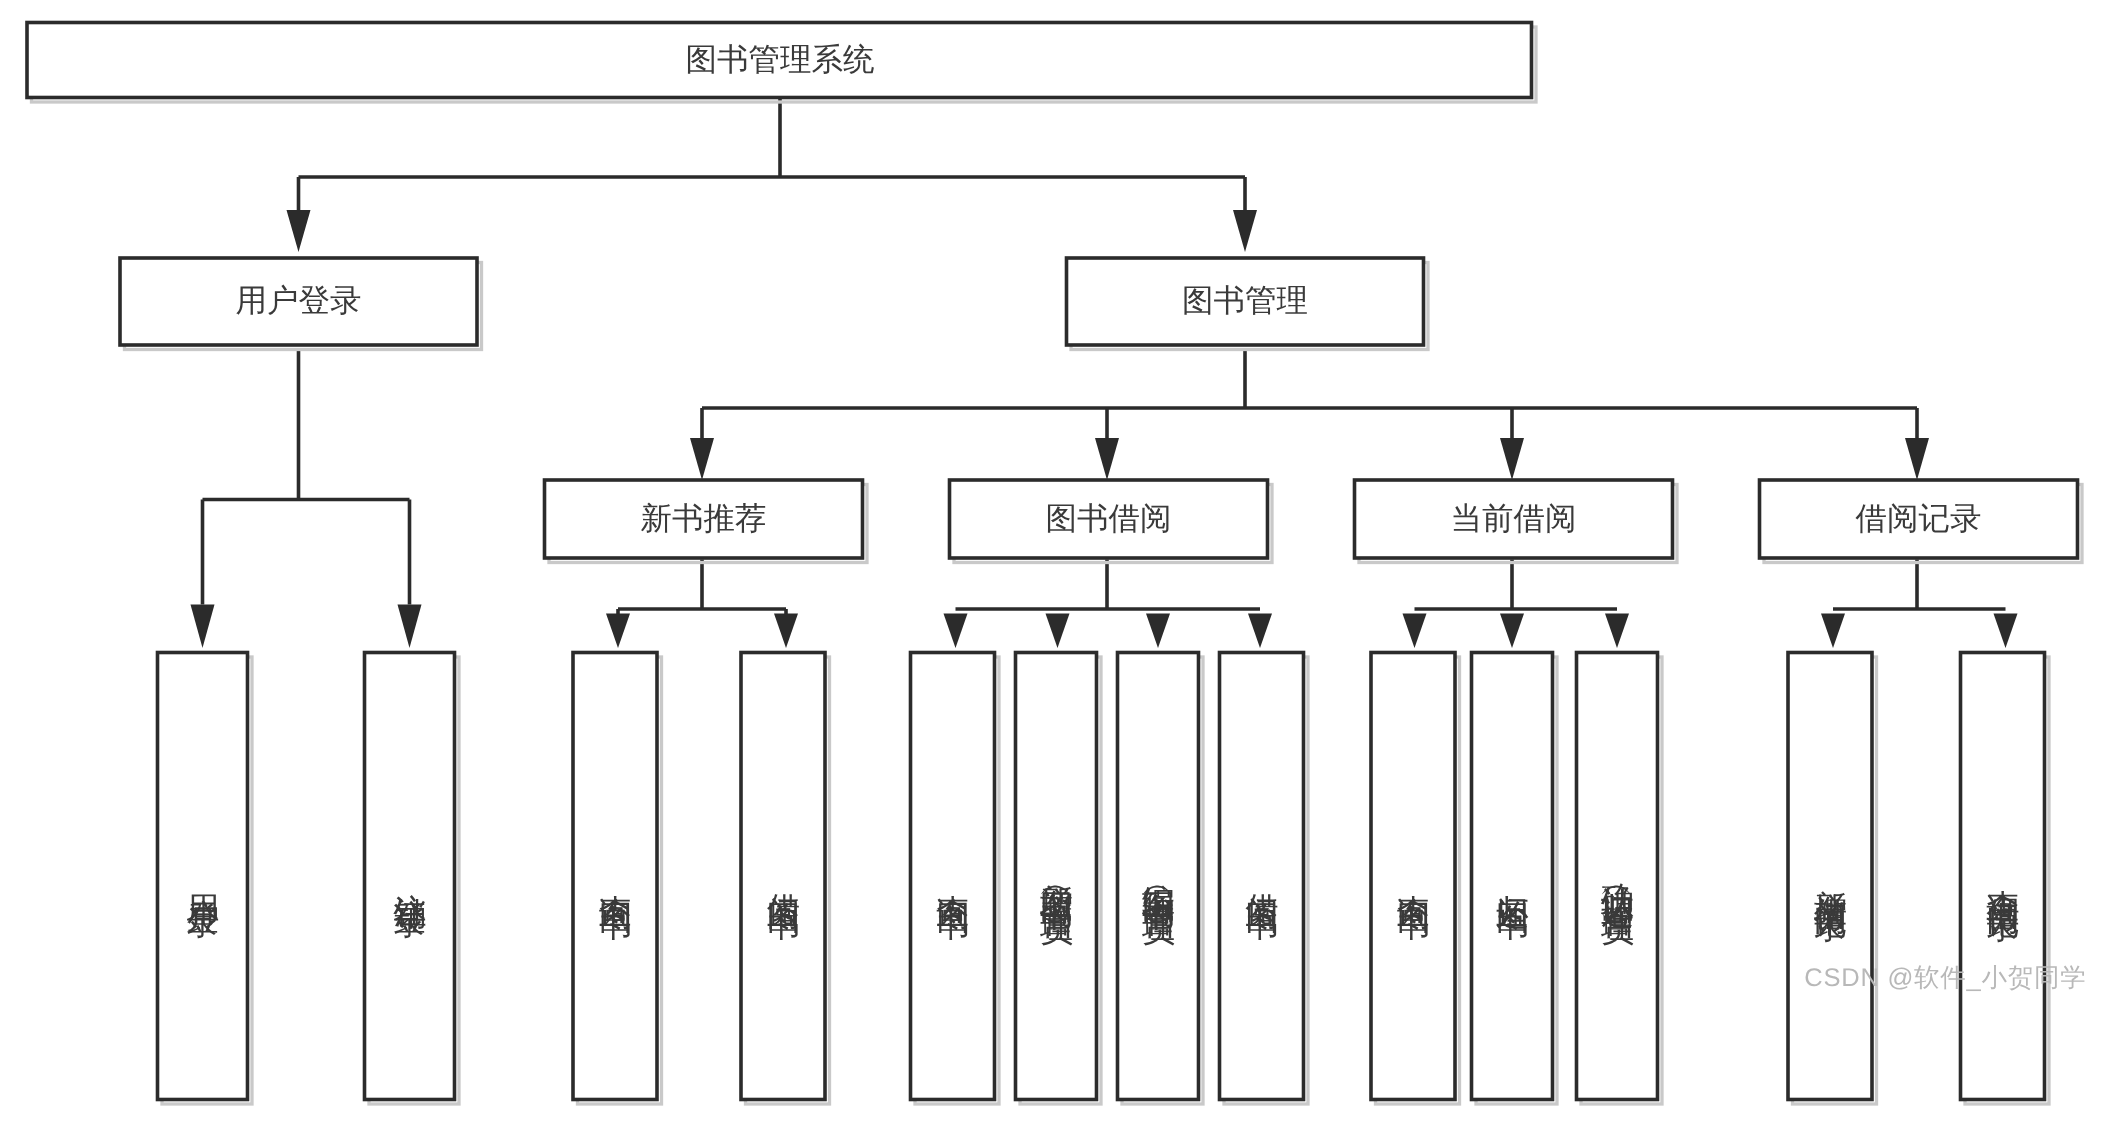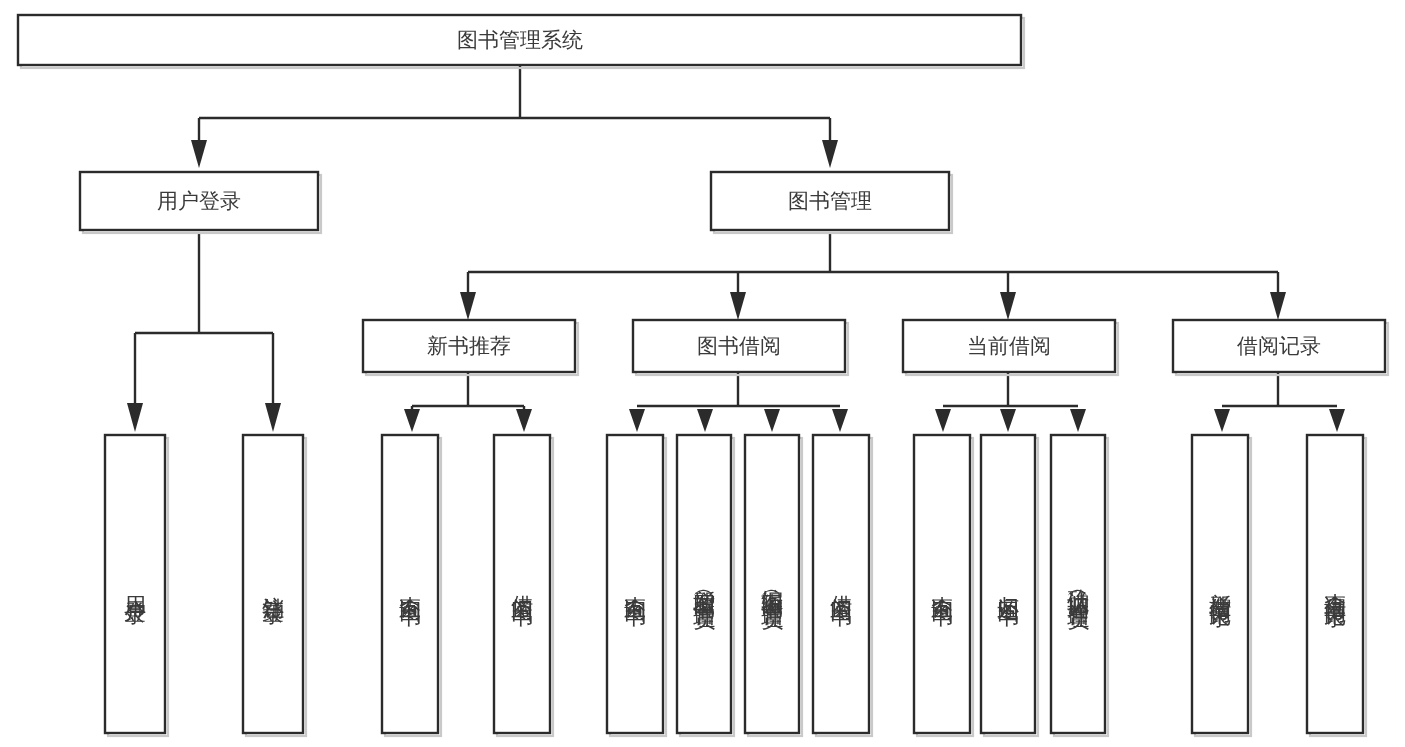--- a/index.html
+++ b/index.html
@@ -255,13 +255,14 @@
   <div class="node-label-v" style="left:745px; top:435px; width:54px; height:298px;">编辑图书（管理员）</div>
   <div class="node-label-v" style="left:813px; top:435px; width:56px; height:298px;">借阅图书</div>
 
   <div class="node-label-v" style="left:914px; top:435px; width:56px; height:298px;">查询图书</div>
   <div class="node-label-v" style="left:981px; top:435px; width:54px; height:298px;">归还图书</div>
   <div class="node-label-v" style="left:1051px; top:435px; width:54px; height:298px;">确认归还（管理员）</div>
 
   <div class="node-label-v" style="left:1192px; top:435px; width:56px; height:298px;">新增借阅记录</div>
   <div class="node-label-v" style="left:1307px; top:435px; width:56px; height:298px;">查询借阅记录</div>
 
+  <div class="watermark">CSDN @软件_小贺同学</div>
 </div>
 
 </body></html>

